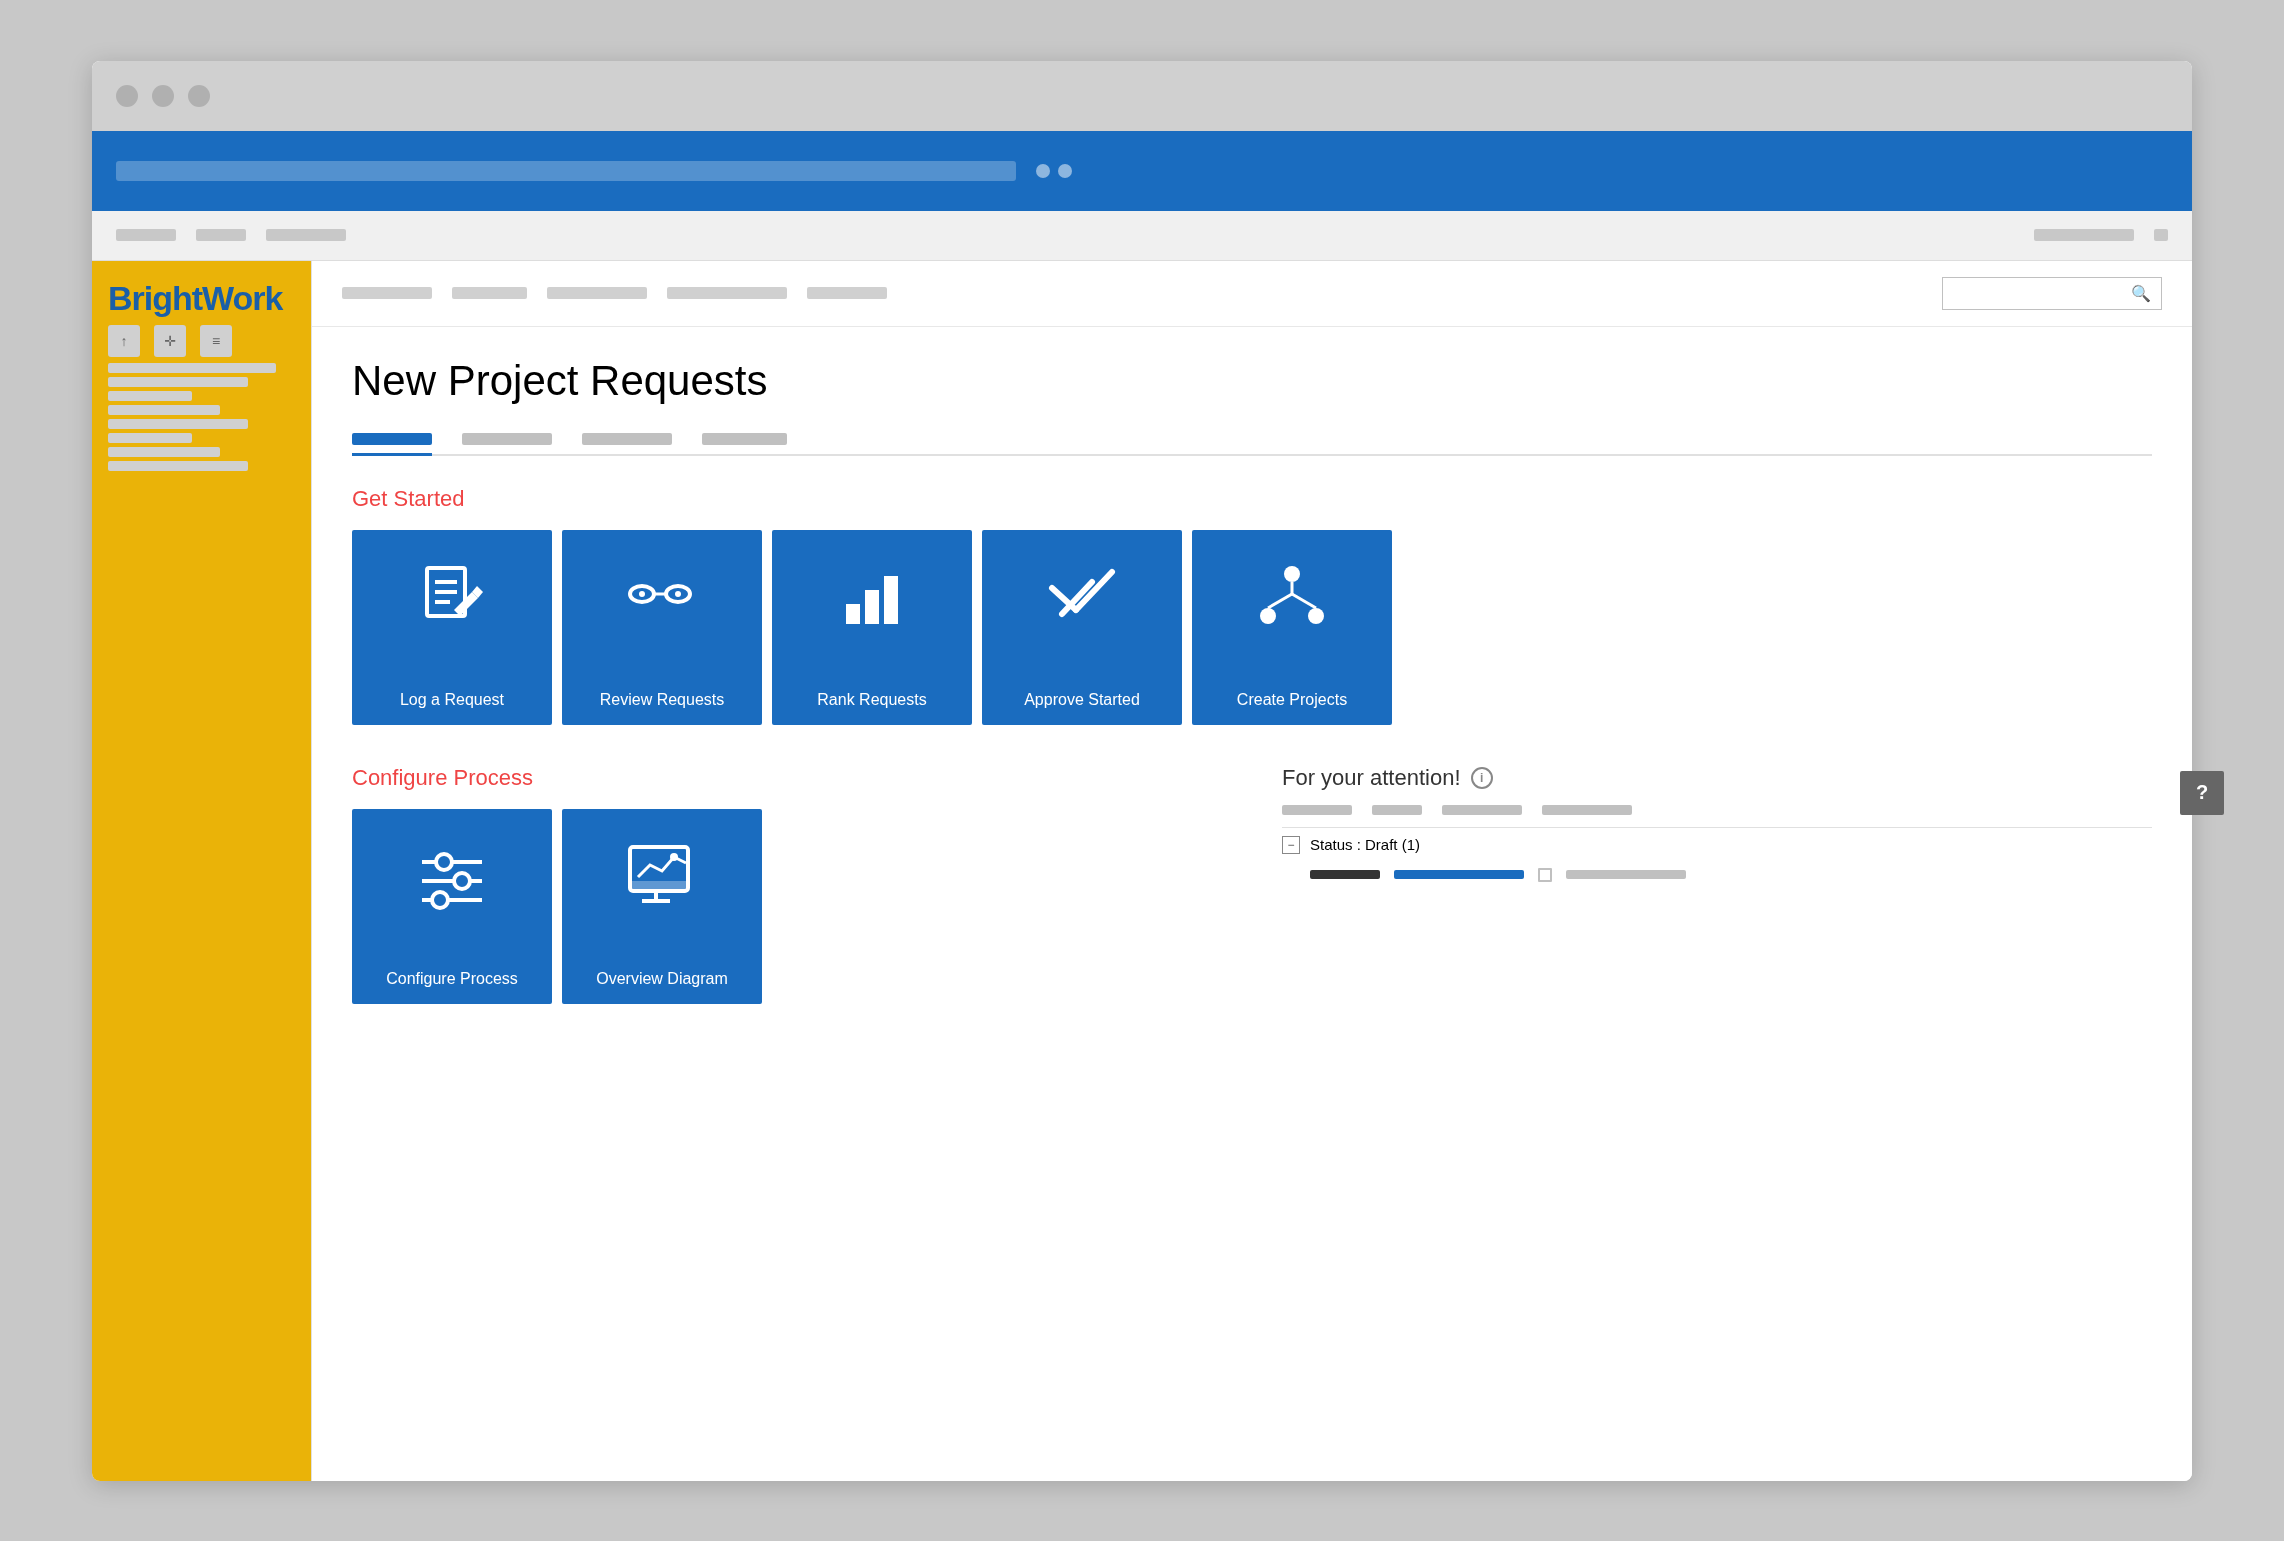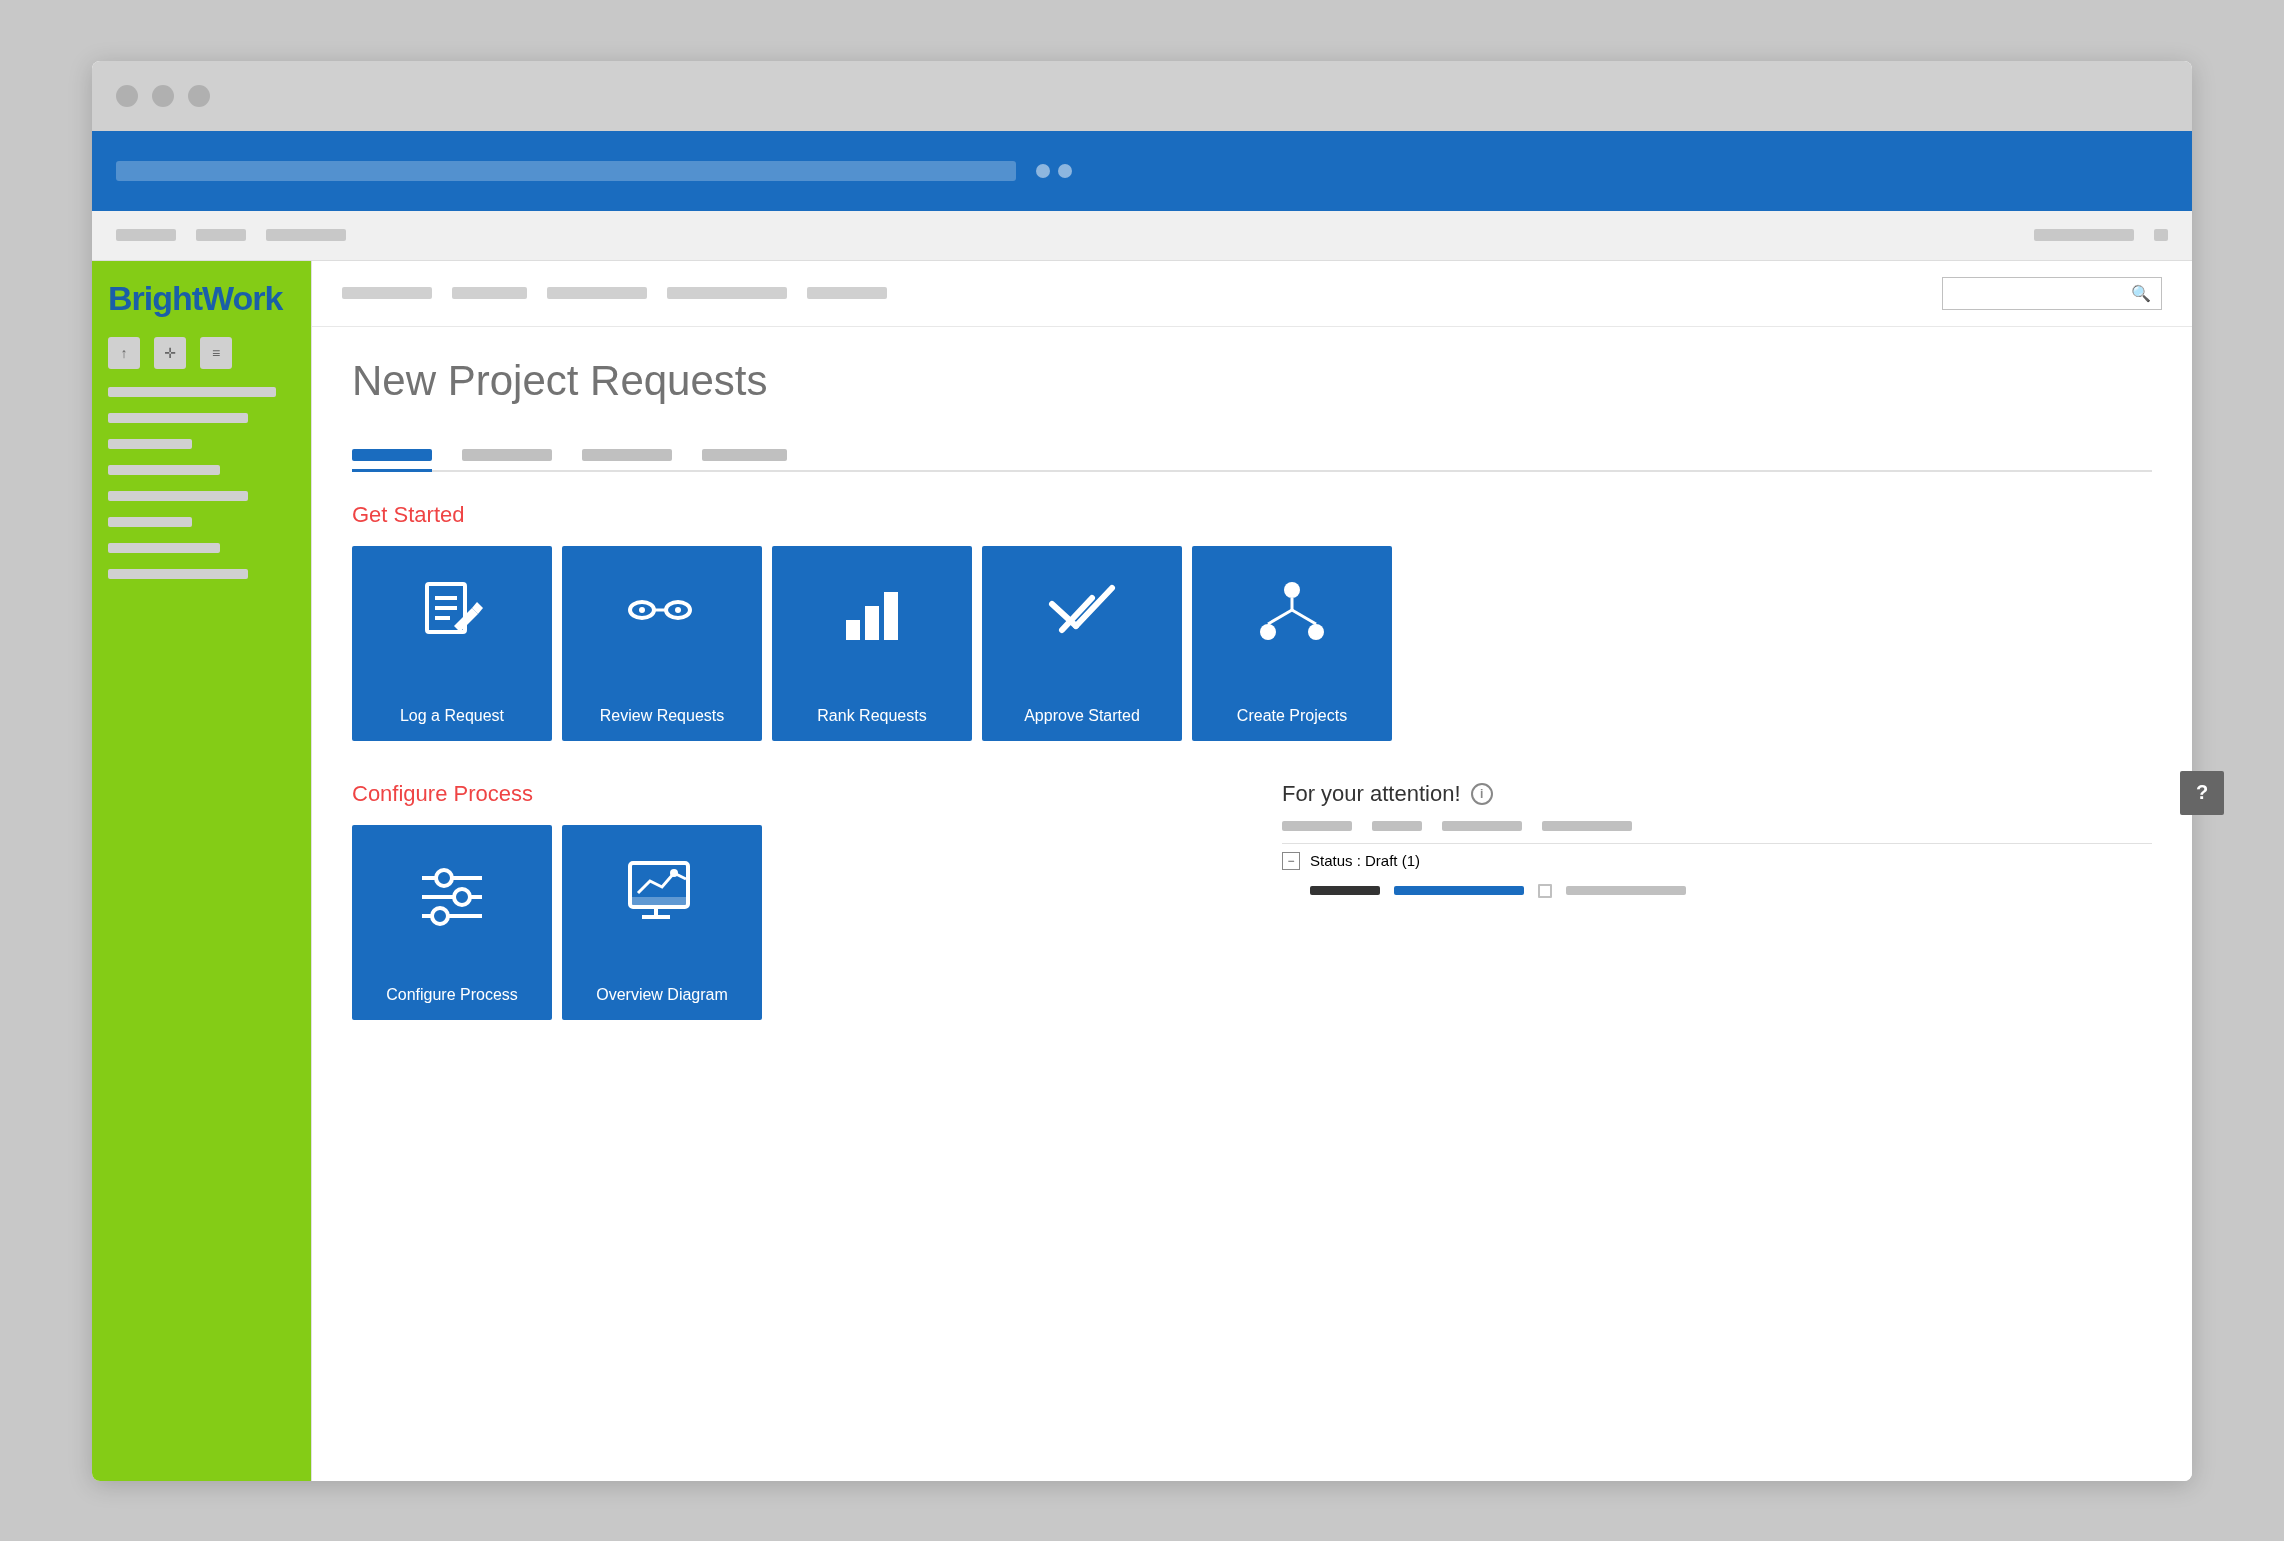--- a/index.html
+++ b/index.html
@@ -80,27 +80,26 @@
     }
     
     .app-container {
       display: flex;
       flex: 1;
       overflow: hidden;
     }
     
     .sidebar {
       width: 220px;
-      background: #84cc16;
+      background: #eab308;
       border-right: 1px solid #e0e0e0;
       padding: 20px 16px;
       flex-shrink: 0;
       display: flex;
       flex-direction: column;
-      gap: 12px;
     }
     .logo {
       color: #1a5fa8;
       font-size: 34px;
       font-weight: 900;
       letter-spacing: -1px;
       margin-bottom: 10px;
       line-height: 1;
     }
     .sidebar-icons {
@@ -167,22 +166,22 @@
       background: transparent;
     }
     
     .page-body {
       padding: 30px 40px;
       flex: 1;
     }
     .page-title {
       font-size: 42px;
       font-weight: 300;
-      color: #737373;
-      margin-bottom: 36px;
+      color: #000000;
+      margin-bottom: 20px;
     }
     .tabs-row {
       display: flex;
       gap: 0;
       margin-bottom: 30px;
       border-bottom: 2px solid #e0e0e0;
     }
     .tab {
       padding: 8px 0;
       margin-right: 30px;

